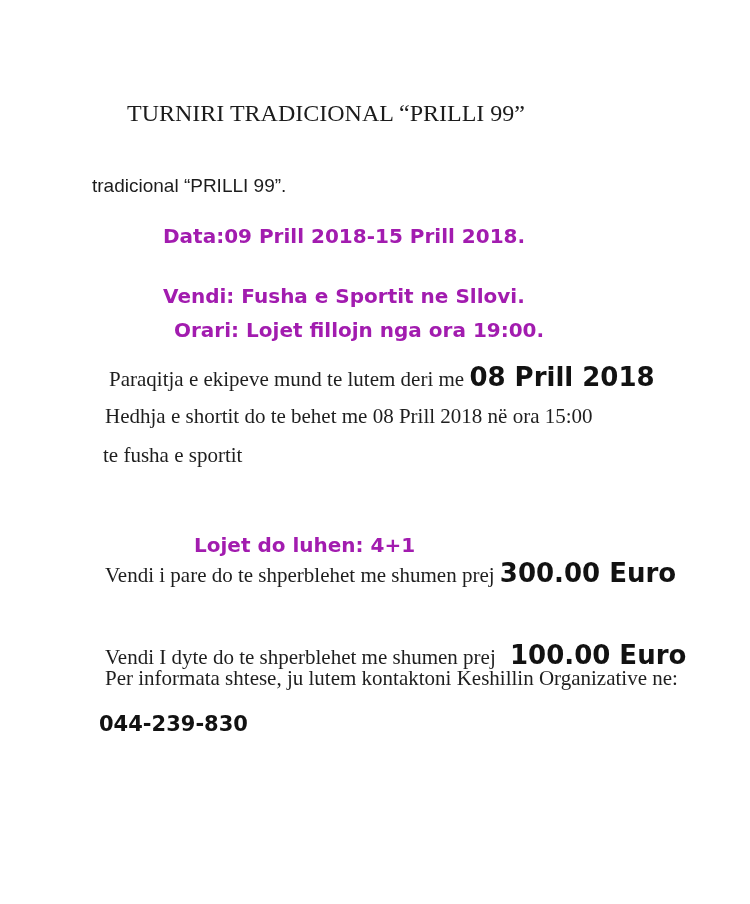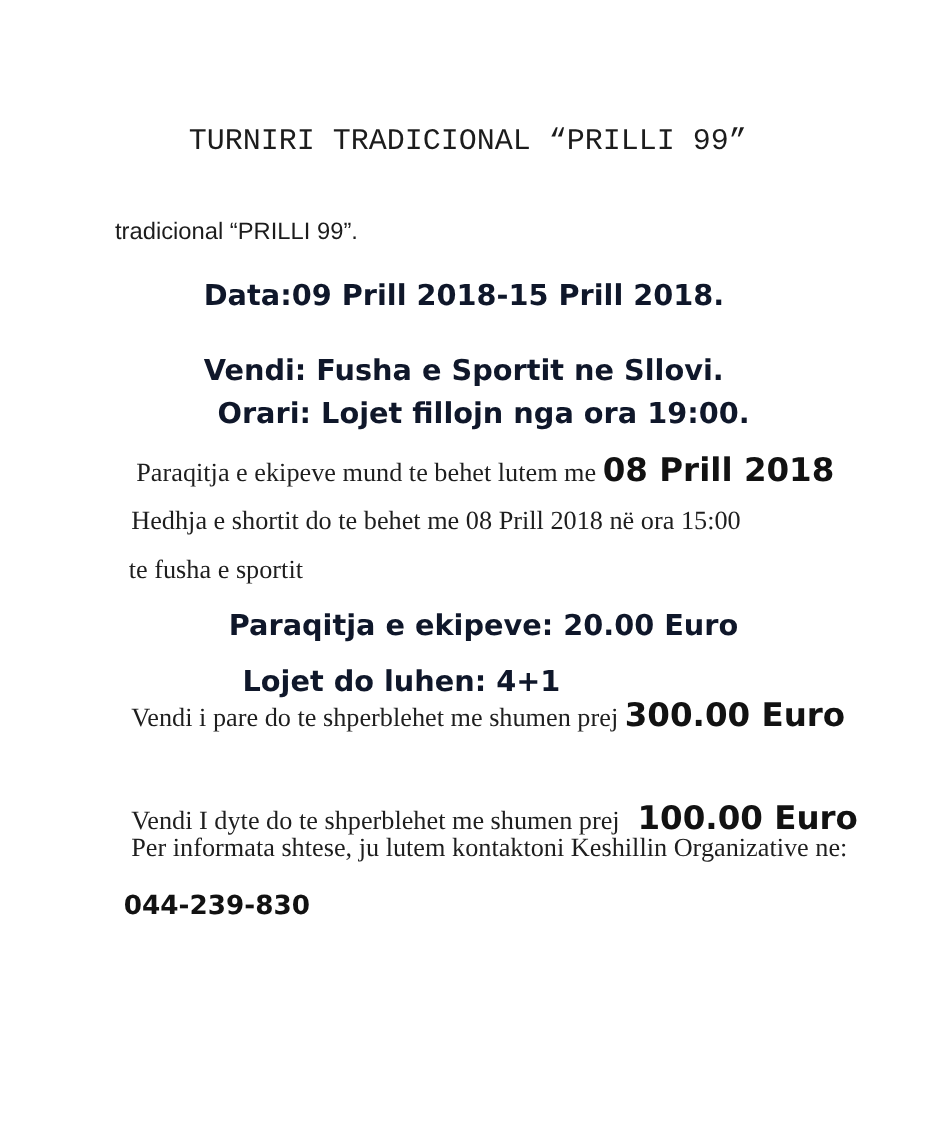--- a/index.html
+++ b/index.html
@@ -14,40 +14,39 @@
     background: #ffffff;
     overflow: hidden;
     color: #1e1e1e;
   }
   .line {
     position: absolute;
     white-space: nowrap;
   }
   
   .t-title {
-    font-family: Liberation Mono, monospace;
+    font-family: Liberation Serif, serif;
     font-size: 24px;
     font-weight: 400;
     color: #1c1c1c;
     letter-spacing: 0px;
-    margin-left: 24px;
   }
   .t-intro {
     font-family: "Liberation Sans", sans-serif;
     font-size: 19px;
     font-weight: 400;
     color: #1c1c1c;
     line-height: 26px;
   }
   
   .t-bold {
     font-family: "DejaVu Sans", sans-serif;
-    font-size: 23px;
+    font-size: 20px;
     font-weight: 700;
-    color: #0f172a;
+    color: #a21caf;
   }
   
   .t-serif {
     font-family: "Liberation Serif", serif;
     font-size: 21px;
     font-weight: 400;
     color: #1e1e1e;
   }
   .inline-bold {
     font-family: "DejaVu Sans", sans-serif;
@@ -75,28 +74,27 @@
 
   <div class="line t-intro" style="left:92px; top:173px;">tradicional “PRILLI 99”.</div>
 
   <div class="line t-bold" style="left:163px; top:224px;">Data:09 Prill 2018-15 Prill 2018.</div>
 
   <div class="line t-bold" style="left:163px; top:272px;margin-top:12px;">Vendi: Fusha e Sportit ne Sllovi.</div>
 
   <div class="line t-bold" style="left:174px; top:318px;">Orari: Lojet fillojn nga ora 19:00.</div>
 
   <div class="line t-serif" style="left:109px; top:362px;">
-    <span>Paraqitja e ekipeve mund te behet lutem me </span><span class="inline-bold">08 Prill 2018</span>
+    <span>Paraqitja e ekipeve mund te lutem deri me </span><span class="inline-bold">08 Prill 2018</span>
   </div>
 
   <div class="line t-serif" style="left:105px; top:404px;">Hedhja e shortit do te behet me 08 Prill 2018 në ora 15:00</div>
 
   <div class="line t-serif" style="left:103px; top:443px;">te fusha e sportit</div>
 
-  <div class="line t-bold" style="left:183px; top:488px;">Paraqitja e ekipeve: 20.00 Euro</div>
 
   <div class="line t-bold" style="left:194px; top:533px;">Lojet do luhen: 4+1</div>
 
   <div class="line t-serif" style="left:105px; top:558px;">
     <span>Vendi i pare do te shperblehet me shumen prej </span><span class="inline-bold">300.00 Euro</span>
   </div>
 
   <div class="line t-serif" style="left:105px; top:640px;">
     <span>Vendi I dyte do te shperblehet me shumen prej </span><span class="inline-bold gap-left">100.00 Euro</span>
   </div>

